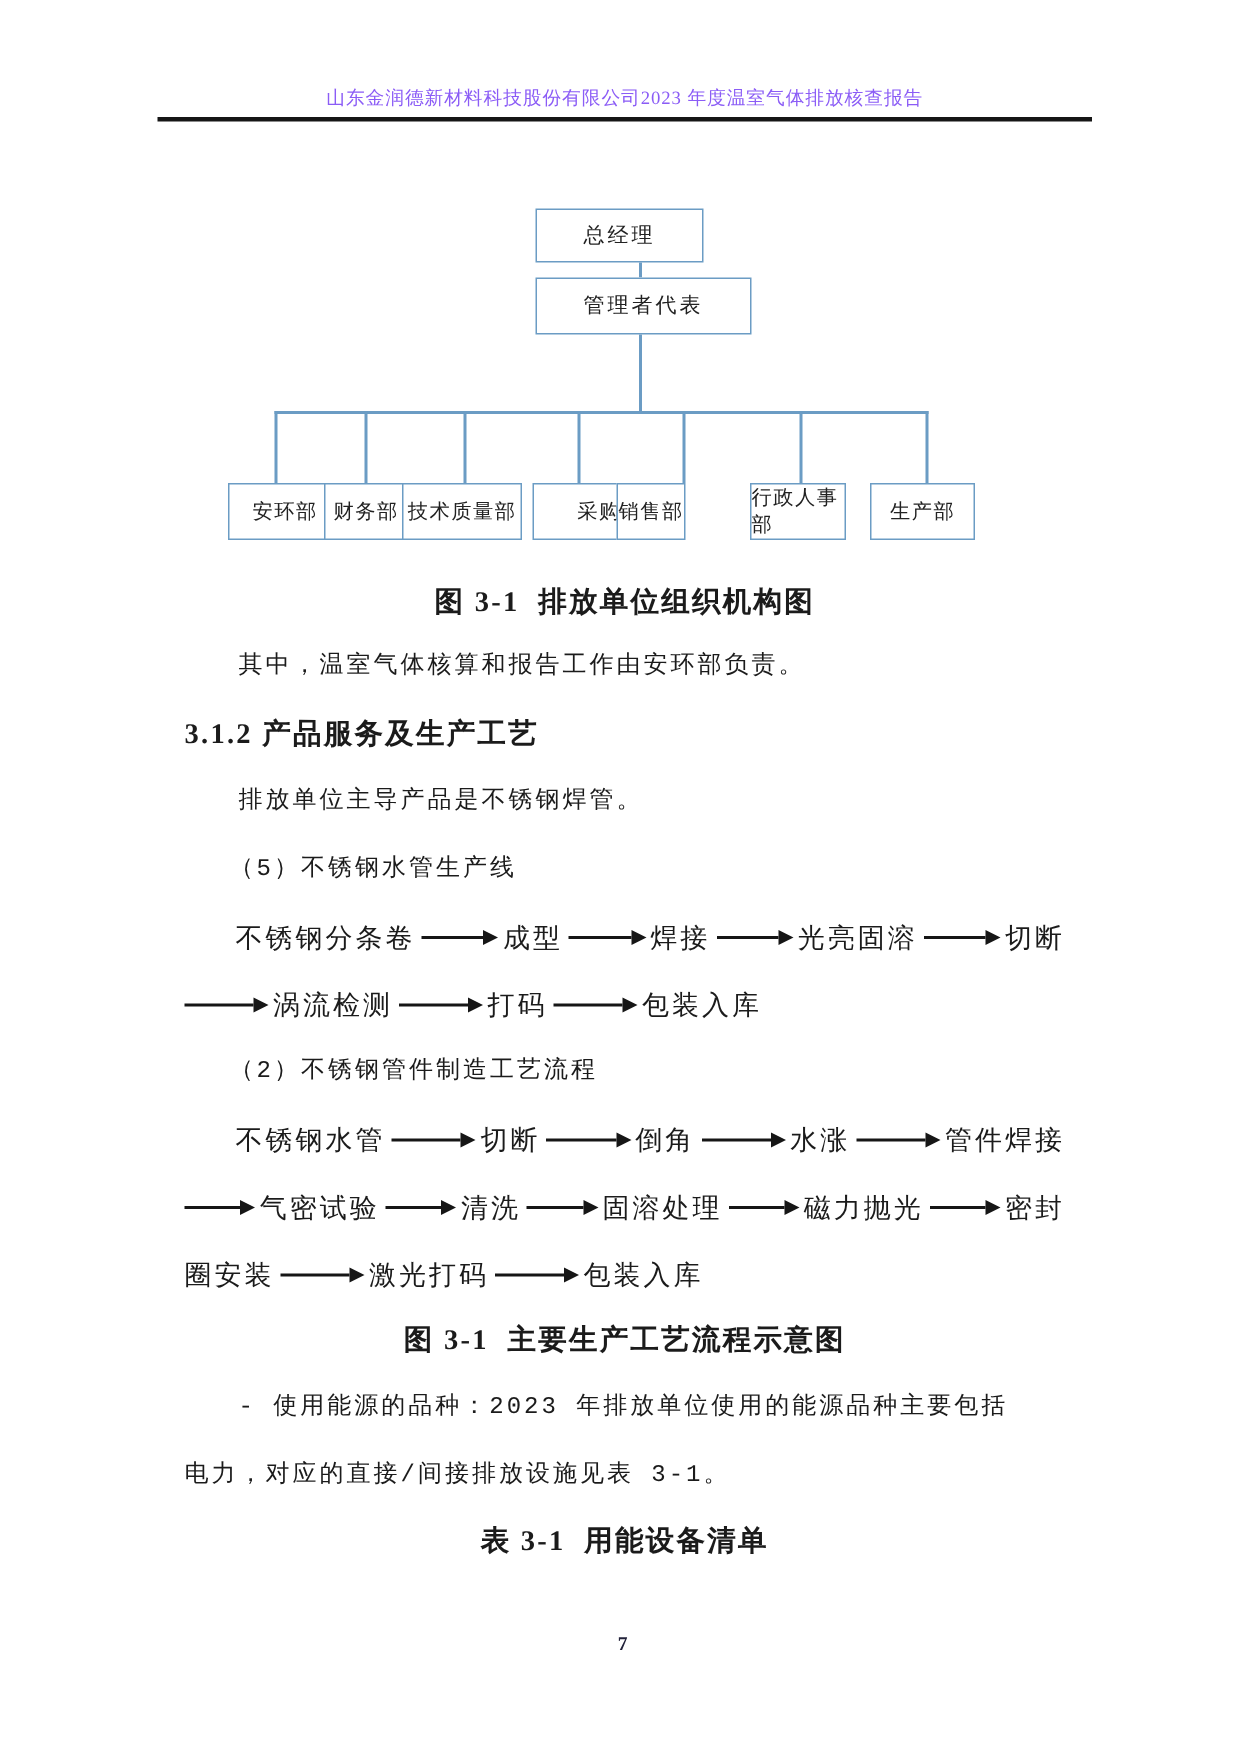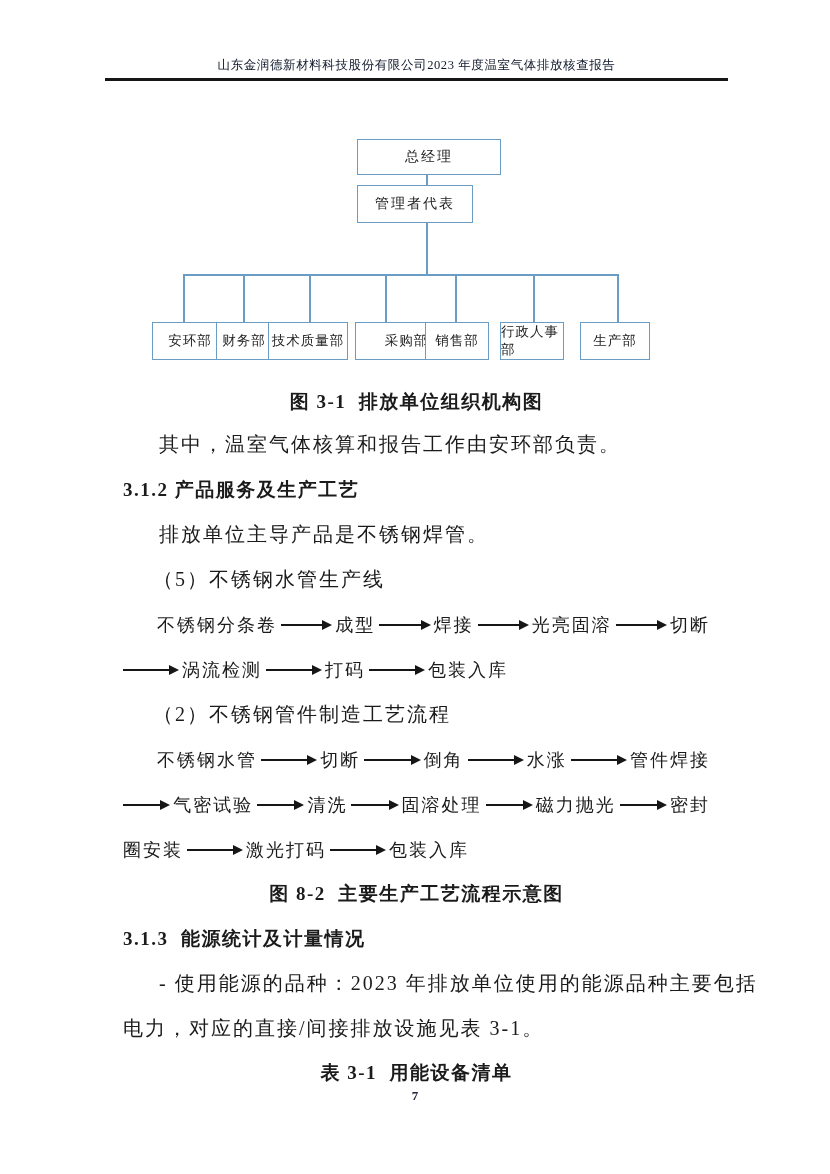--- a/index.html
+++ b/index.html
@@ -15,21 +15,21 @@
     margin: 0 auto;
     background: #ffffff;
     padding: 57px 120px 0 123px;
     overflow: hidden;
   }
   
   .doc-header {
     text-align: center;
     font-size: 12.5px;
     letter-spacing: 0.6px;
-    color: #0f172a;
+    color: #8b5cf6;
     white-space: pre;
     line-height: 16px;
   }
   .header-rule {
     margin: 5px -18px 0 -18px;
     height: 2.6px;
     border-top: 2.5px solid #161616;
     border-bottom: 1.3px solid #161616;
   }
   
@@ -40,28 +40,28 @@
   }
   .org-box {
     position: absolute;
     border: 1.6px solid #6b9cc4;
     background: #ffffff;
     display: flex;
     align-items: center;
     justify-content: center;
     color: #222222;
   }
-  .org-box.top    { left: 234px; top: 12px; width: 144px; height: 36px; font-size: 14px; letter-spacing: 2px; }
-  .org-box.mid    { left: 234px; top: 58px; width: 116px; height: 38px; font-size: 14px; letter-spacing: 2px; }
+  .org-box.top    { left: 234px; top: 12px; width: 112px; height: 36px; font-size: 14px; letter-spacing: 2px; }
+  .org-box.mid    { left: 234px; top: 58px; width: 144px; height: 38px; font-size: 14px; letter-spacing: 2px; }
   .org-box.dept   { top: 195px; height: 38px; font-size: 13.5px; letter-spacing: 1px; }
   .d0 { left: 29px;  width: 76px; }
   .d1 { left: 93px;  width: 56px; }
   .d2 { left: 145px; width: 80px; font-family: Liberation Serif, serif; }
   .d3 { left: 232px; width: 86px; padding-left: 17px; }
-  .d4 { left: 302px; width: 64px; }
+  .d4 { left: 288px; width: 46px; }
   .d5 { left: 377px; width: 64px; }
   .d6 { left: 457px; width: 70px; }
   .vline, .hline { position: absolute; background: #6b9cc4; }
   .vline { width: 1.6px; }
   .hline { height: 1.6px; }
   .c-top-mid { left: 303px; top: 48px;  height: 10px; }
   .c-mid-rail{ left: 303px; top: 96px;  height: 51px; }
   .rail      { left: 60px;  top: 147px; width: 436px; }
   .drop      { top: 147px;  height: 48px; }
   .p0 { left: 60px; }  .p1 { left: 120px; } .p2 { left: 186px; }
@@ -78,24 +78,25 @@
   }
   .caption.fig31 { margin-top: 22px; line-height: 40px; }
   .heading {
     font-weight: bold;
     font-size: 19px;
     letter-spacing: 1.5px;
     white-space: pre;
     line-height: 45px;
   }
   .para {
-    font-size: 20px;
+    font-size: 16px;
     letter-spacing: 2px;
     line-height: 45px;
     white-space: pre;
+    font-family: Liberation Mono, monospace;
   }
   .indent36 { padding-left: 36px; }
   .indent30 { padding-left: 30px; }
   
   .flow-line {
     display: flex;
     align-items: center;
     height: 45px;
     font-size: 18px;
     letter-spacing: 2px;
@@ -239,23 +240,22 @@
   </div>
 
   <div class="flow-line">
     <span class="flow-step">圈安装</span>
     <span class="flow-arrow fixed"></span>
     <span class="flow-step">激光打码</span>
     <span class="flow-arrow fixed"></span>
     <span class="flow-step">包装入库</span>
   </div>
 
-  <div class="caption">图 8-2  主要生产工艺流程示意图</div>
-
-  <div class="heading">3.1.3  能源统计及计量情况</div>
+  <div class="caption">图 3-1  主要生产工艺流程示意图</div>
+
 
   <div class="para indent36">- 使用能源的品种：2023 年排放单位使用的能源品种主要包括</div>
   <div class="para">电力，对应的直接/间接排放设施见表 3-1。</div>
 
   <div class="caption">表 3-1  用能设备清单</div>
 
   <div class="page-number">7</div>
 
 </div>
 

